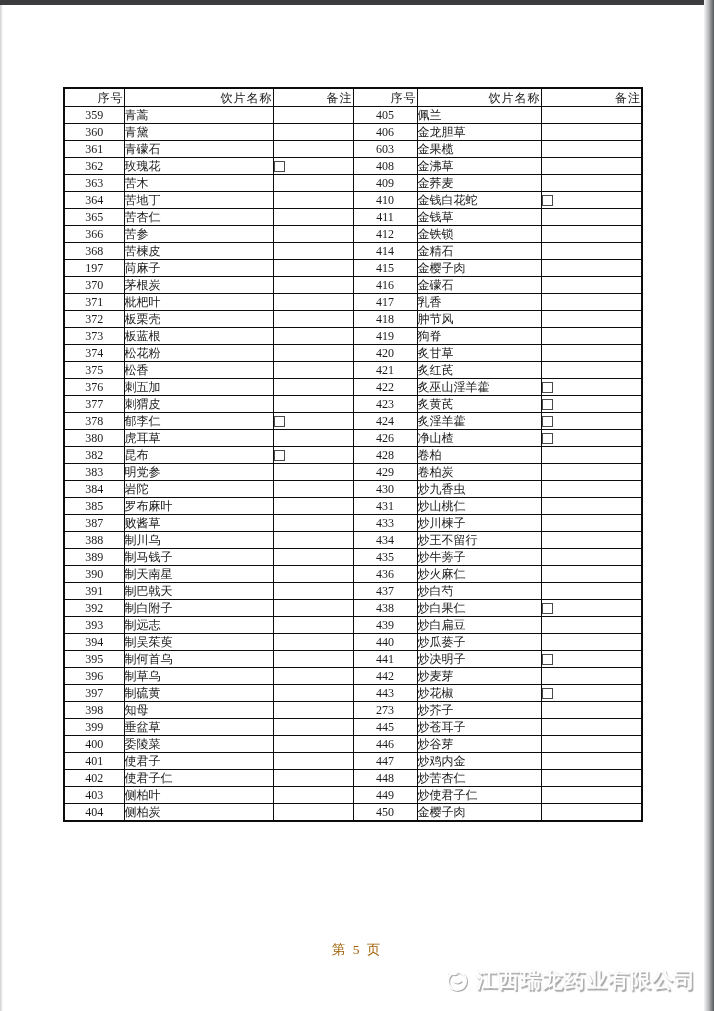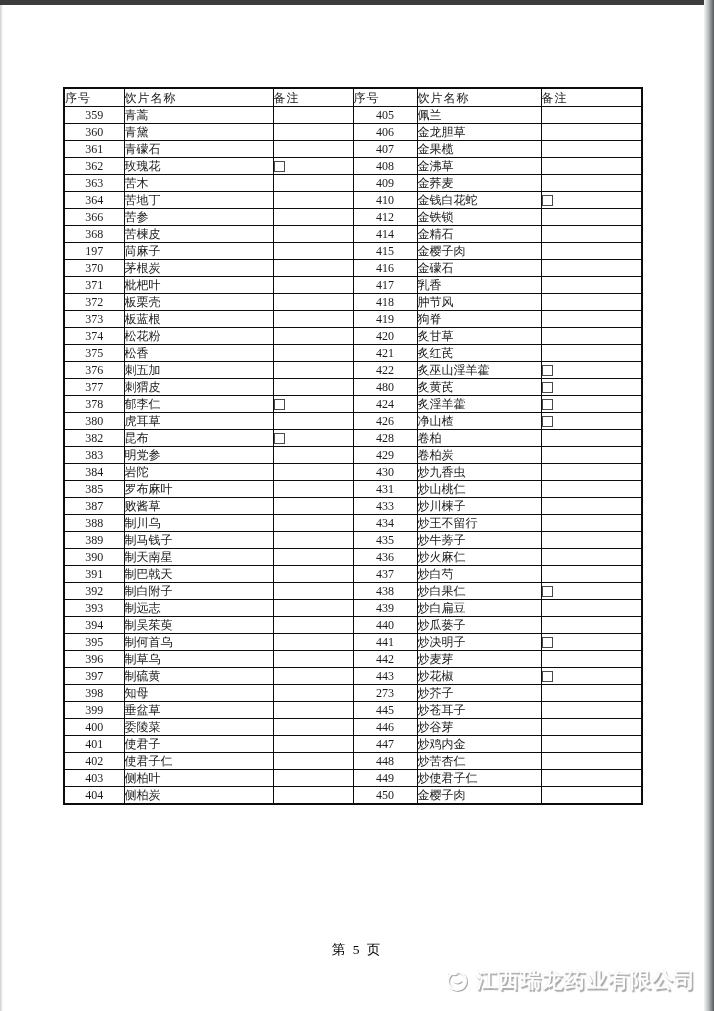--- a/index.html
+++ b/index.html
@@ -29,33 +29,33 @@
   }
   table.herb-table th, table.herb-table td{
     border:1.6px solid #0c0c0c;
     padding:0;
     font-size:12px;
     line-height:1;
     font-weight:normal;
     white-space:nowrap;
     overflow:hidden;
   }
-  table.herb-table th{height:17px;text-align:left;letter-spacing:1px;}
+  table.herb-table th{height:17px;text-align:right;letter-spacing:1px;}
   table.herb-table td{height:16px;}
   td.cell-no{text-align:center;}
   td.cell-name{text-align:left;padding-left:7px;}
   td.cell-note{text-align:left;padding-left:8px;}
   .checkbox{
     display:inline-block;width:9px;height:9px;
     border:1.3px solid #4a4a4a;background:transparent;
     vertical-align:middle;
   }
   .page-footer{
     position:absolute;left:0;top:941px;width:714px;
-    text-align:center;font-size:13.5px;letter-spacing:2px;color:#000000;
+    text-align:center;font-size:13.5px;letter-spacing:2px;color:#a16207;
   }
   .watermark{
     position:absolute;right:18px;top:966px;
     display:flex;align-items:center;gap:6px;
   }
   .watermark-text{
     font-size:21px;font-weight:bold;letter-spacing:1px;
     color:#fdfdfd;
     text-shadow:1.5px 1.5px 1px #a8a8a8, -0.5px -0.5px 0 #eeeeee;
   }
@@ -104,21 +104,21 @@
         <td class="cell-name">青黛</td>
         <td class="cell-note"></td>
         <td class="cell-no">406</td>
         <td class="cell-name">金龙胆草</td>
         <td class="cell-note"></td>
       </tr>
       <tr>
         <td class="cell-no">361</td>
         <td class="cell-name">青礞石</td>
         <td class="cell-note"></td>
-        <td class="cell-no">407</td>
+        <td class="cell-no">603</td>
         <td class="cell-name">金果榄</td>
         <td class="cell-note"></td>
       </tr>
       <tr>
         <td class="cell-no">362</td>
         <td class="cell-name">玫瑰花</td>
         <td class="cell-note"><span class="checkbox"></span></td>
         <td class="cell-no">408</td>
         <td class="cell-name">金沸草</td>
         <td class="cell-note"></td>
@@ -133,20 +133,28 @@
       </tr>
       <tr>
         <td class="cell-no">364</td>
         <td class="cell-name">苦地丁</td>
         <td class="cell-note"></td>
         <td class="cell-no">410</td>
         <td class="cell-name">金钱白花蛇</td>
         <td class="cell-note"><span class="checkbox"></span></td>
       </tr>
       <tr>
+        <td class="cell-no">365</td>
+        <td class="cell-name">苦杏仁</td>
+        <td class="cell-note"></td>
+        <td class="cell-no">411</td>
+        <td class="cell-name">金钱草</td>
+        <td class="cell-note"></td>
+      </tr>
+      <tr>
         <td class="cell-no">366</td>
         <td class="cell-name">苦参</td>
         <td class="cell-note"></td>
         <td class="cell-no">412</td>
         <td class="cell-name">金铁锁</td>
         <td class="cell-note"></td>
       </tr>
       <tr>
         <td class="cell-no">368</td>
         <td class="cell-name">苦楝皮</td>
@@ -216,21 +224,21 @@
         <td class="cell-name">刺五加</td>
         <td class="cell-note"></td>
         <td class="cell-no">422</td>
         <td class="cell-name">炙巫山淫羊藿</td>
         <td class="cell-note"><span class="checkbox"></span></td>
       </tr>
       <tr>
         <td class="cell-no">377</td>
         <td class="cell-name">刺猬皮</td>
         <td class="cell-note"></td>
-        <td class="cell-no">480</td>
+        <td class="cell-no">423</td>
         <td class="cell-name">炙黄芪</td>
         <td class="cell-note"><span class="checkbox"></span></td>
       </tr>
       <tr>
         <td class="cell-no">378</td>
         <td class="cell-name">郁李仁</td>
         <td class="cell-note"><span class="checkbox"></span></td>
         <td class="cell-no">424</td>
         <td class="cell-name">炙淫羊藿</td>
         <td class="cell-note"><span class="checkbox"></span></td>

